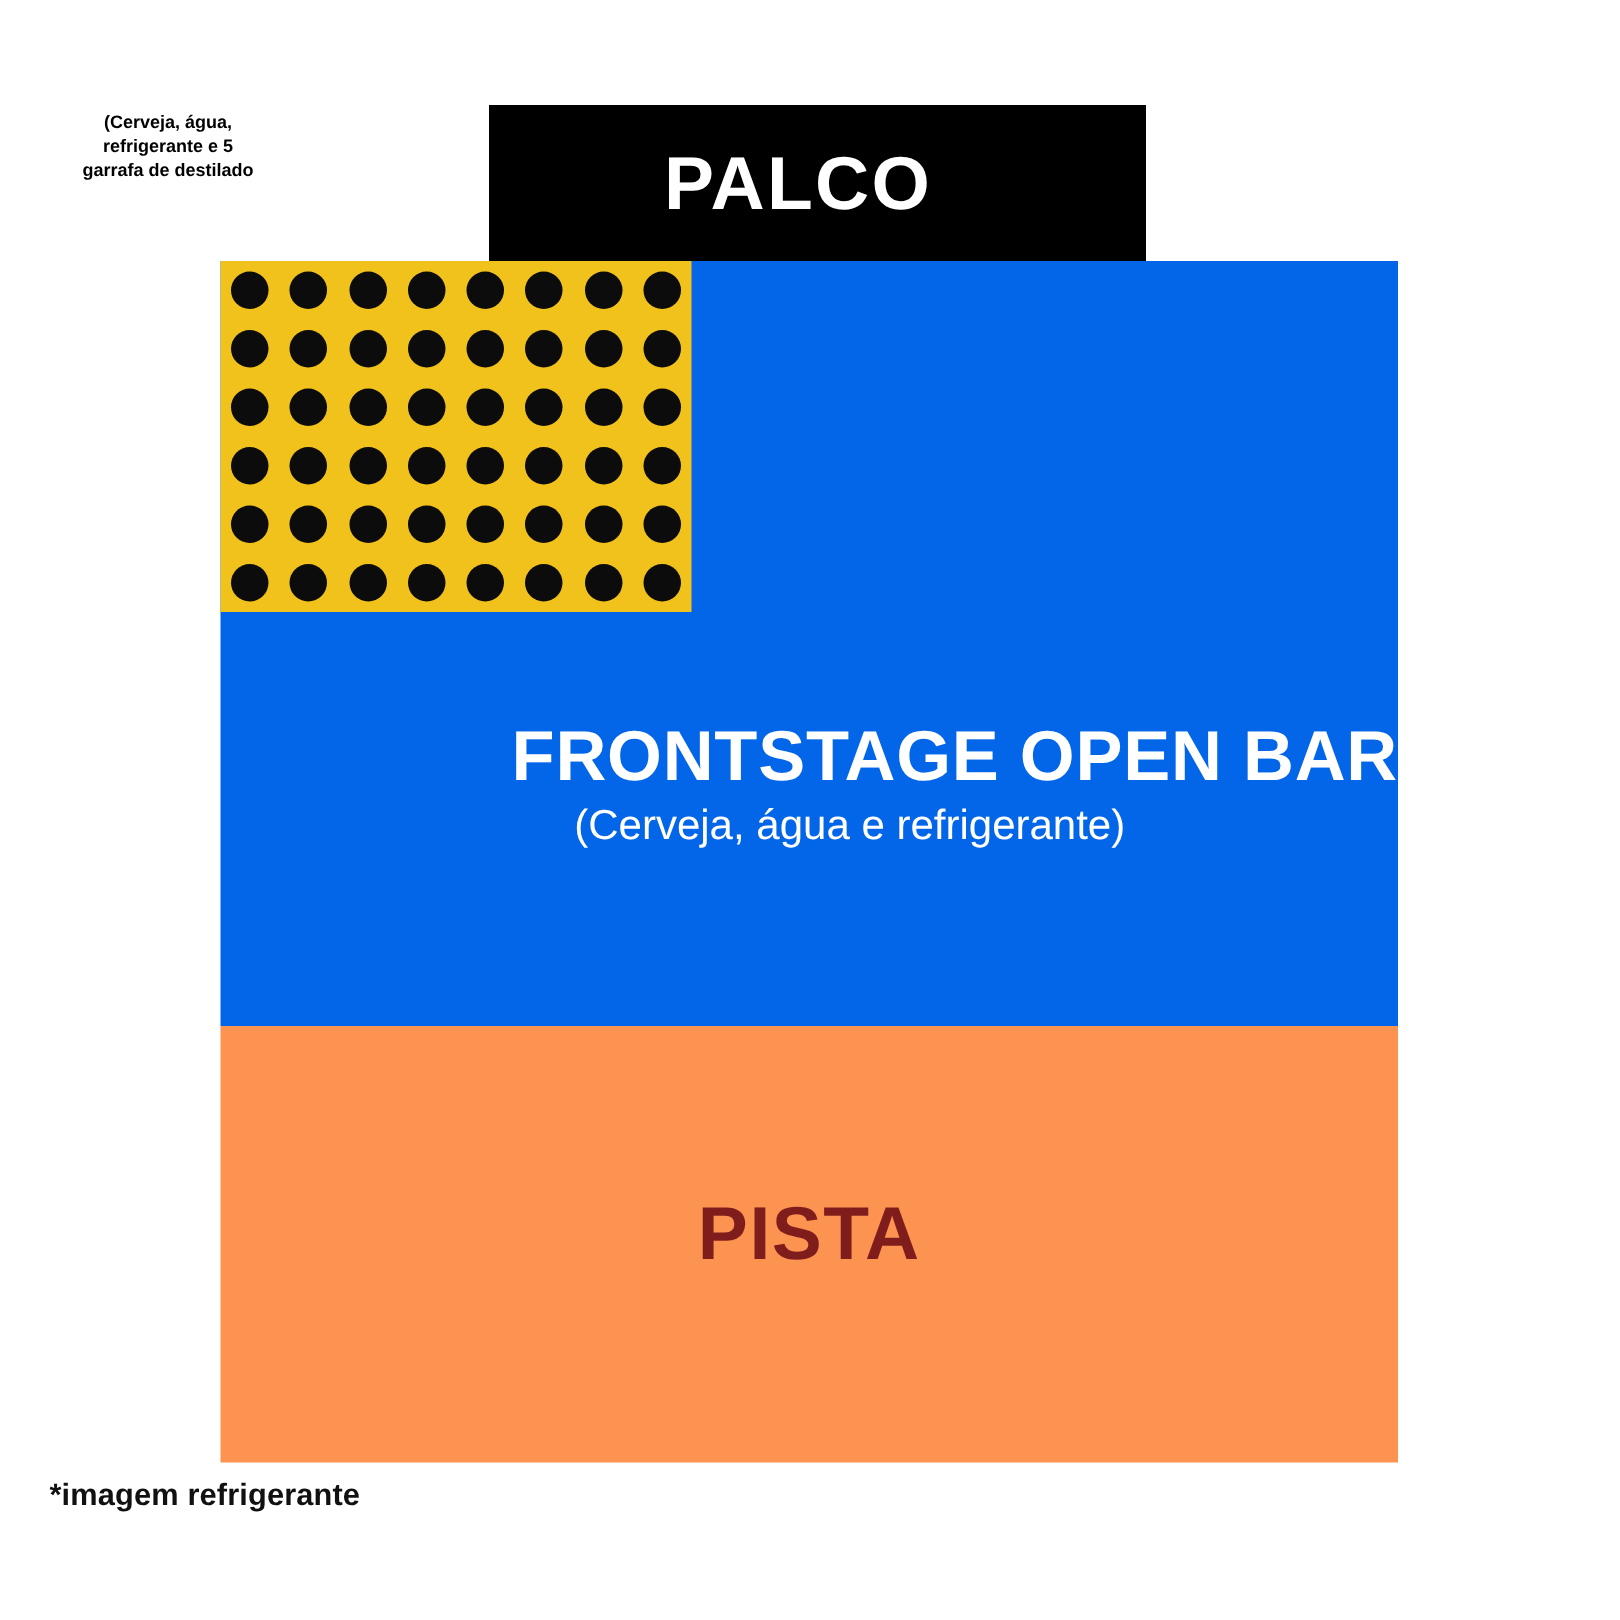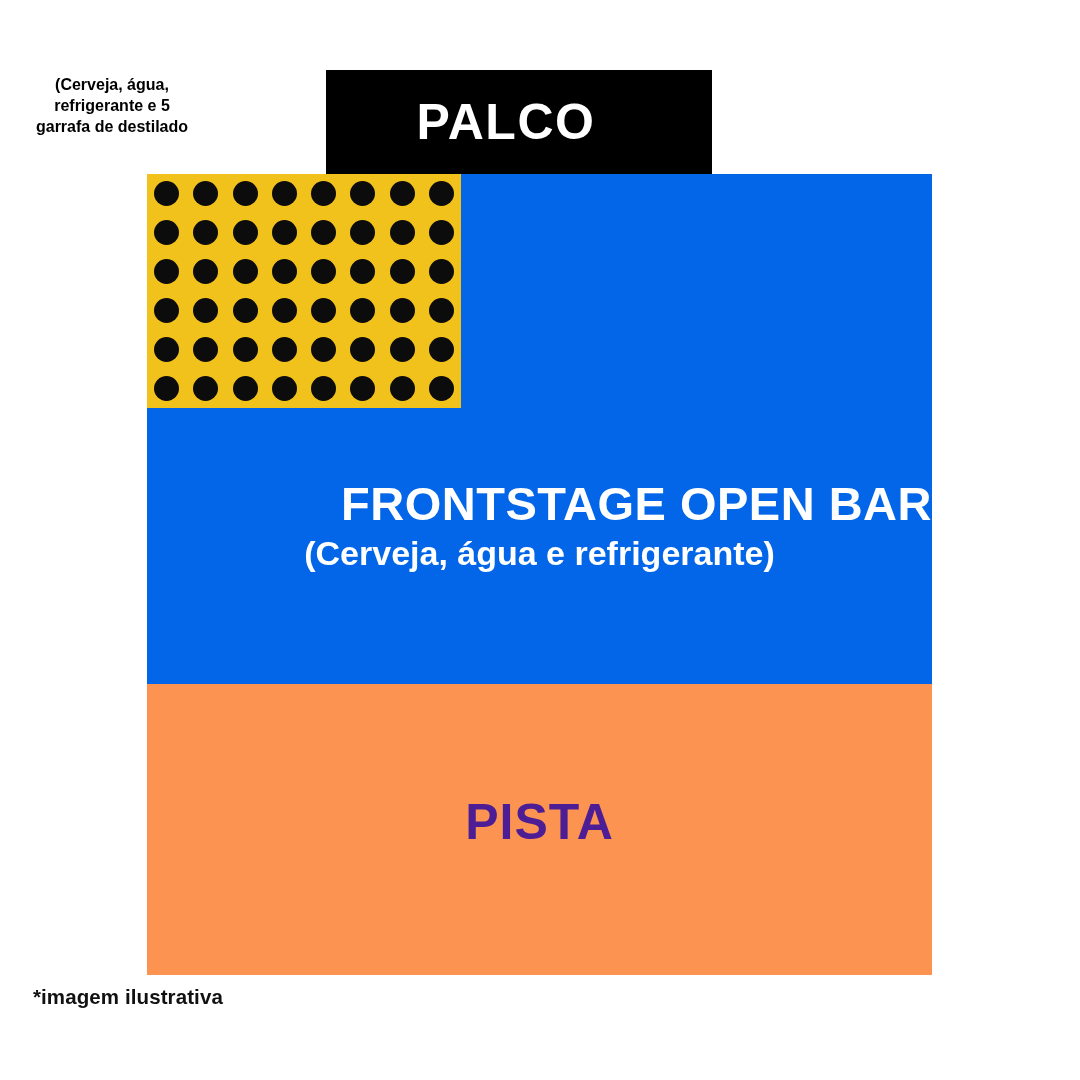--- a/index.html
+++ b/index.html
@@ -30,31 +30,31 @@
     color: #000000;
   }
   .bistro-title {
     font-size: 25px;
     font-weight: bold;
     letter-spacing: 0.2px;
     line-height: 1.08;
     margin-bottom: 5px;
   }
   .bistro-sub {
-    font-size: 16px;
+    font-size: 12px;
     font-weight: bold;
     line-height: 1.32;
   }
 
   
   .stage-banner {
     position: absolute;
     left: 326px;
     top: 70px;
-    width: 386px;
+    width: 438px;
     height: 104px;
     background: #000000;
     display: flex;
     align-items: center;
     justify-content: center;
   }
   .stage-label {
     color: #ffffff;
     font-size: 50px;
     font-weight: bold;
@@ -87,23 +87,24 @@
     font-size: 47px;
     font-weight: bold;
     letter-spacing: 0.5px;
     line-height: 1;
     text-align: right;
   }
   .frontstage-sub {
     position: absolute;
     top: 362px;
     width: 100%;
-    font-size: 34px;
-    font-weight: bold;
+    font-size: 28px;
+    font-weight: normal;
     line-height: 1;
+    padding-left: 27px;
   }
 
   
   .bistro-grid {
     position: absolute;
     left: 147px;
     top: 174px;
     width: 314px;
     height: 234px;
     background: #f2c21c;
@@ -127,21 +128,21 @@
     top: 684px;
     width: 785px;
     height: 291px;
     background: #fc9350;
   }
   .pista-label {
     position: absolute;
     top: 113px;
     width: 100%;
     text-align: center;
-    color: #4c1d95;
+    color: #7f1d1d;
     font-size: 50px;
     font-weight: bold;
     letter-spacing: 1px;
     line-height: 1;
   }
 
   
   .footer-note {
     position: absolute;
     left: 33px;
@@ -224,15 +225,15 @@
       <div class="bistro-dot" style="background: rgb(12, 12, 12);"></div>
       <div class="bistro-dot" style="background: rgb(12, 12, 12);"></div>
       <div class="bistro-dot" style="background: rgb(12, 12, 12);"></div>
       <div class="bistro-dot" style="background: rgb(12, 12, 12);"></div>
     </div>
 
   <div class="pista-block">
     <div class="pista-label">PISTA</div>
   </div>
 
-  <div class="footer-note">*imagem ilustrativa</div>
+  <div class="footer-note">*imagem refrigerante</div>
 
 </div>
 
 </body></html>

